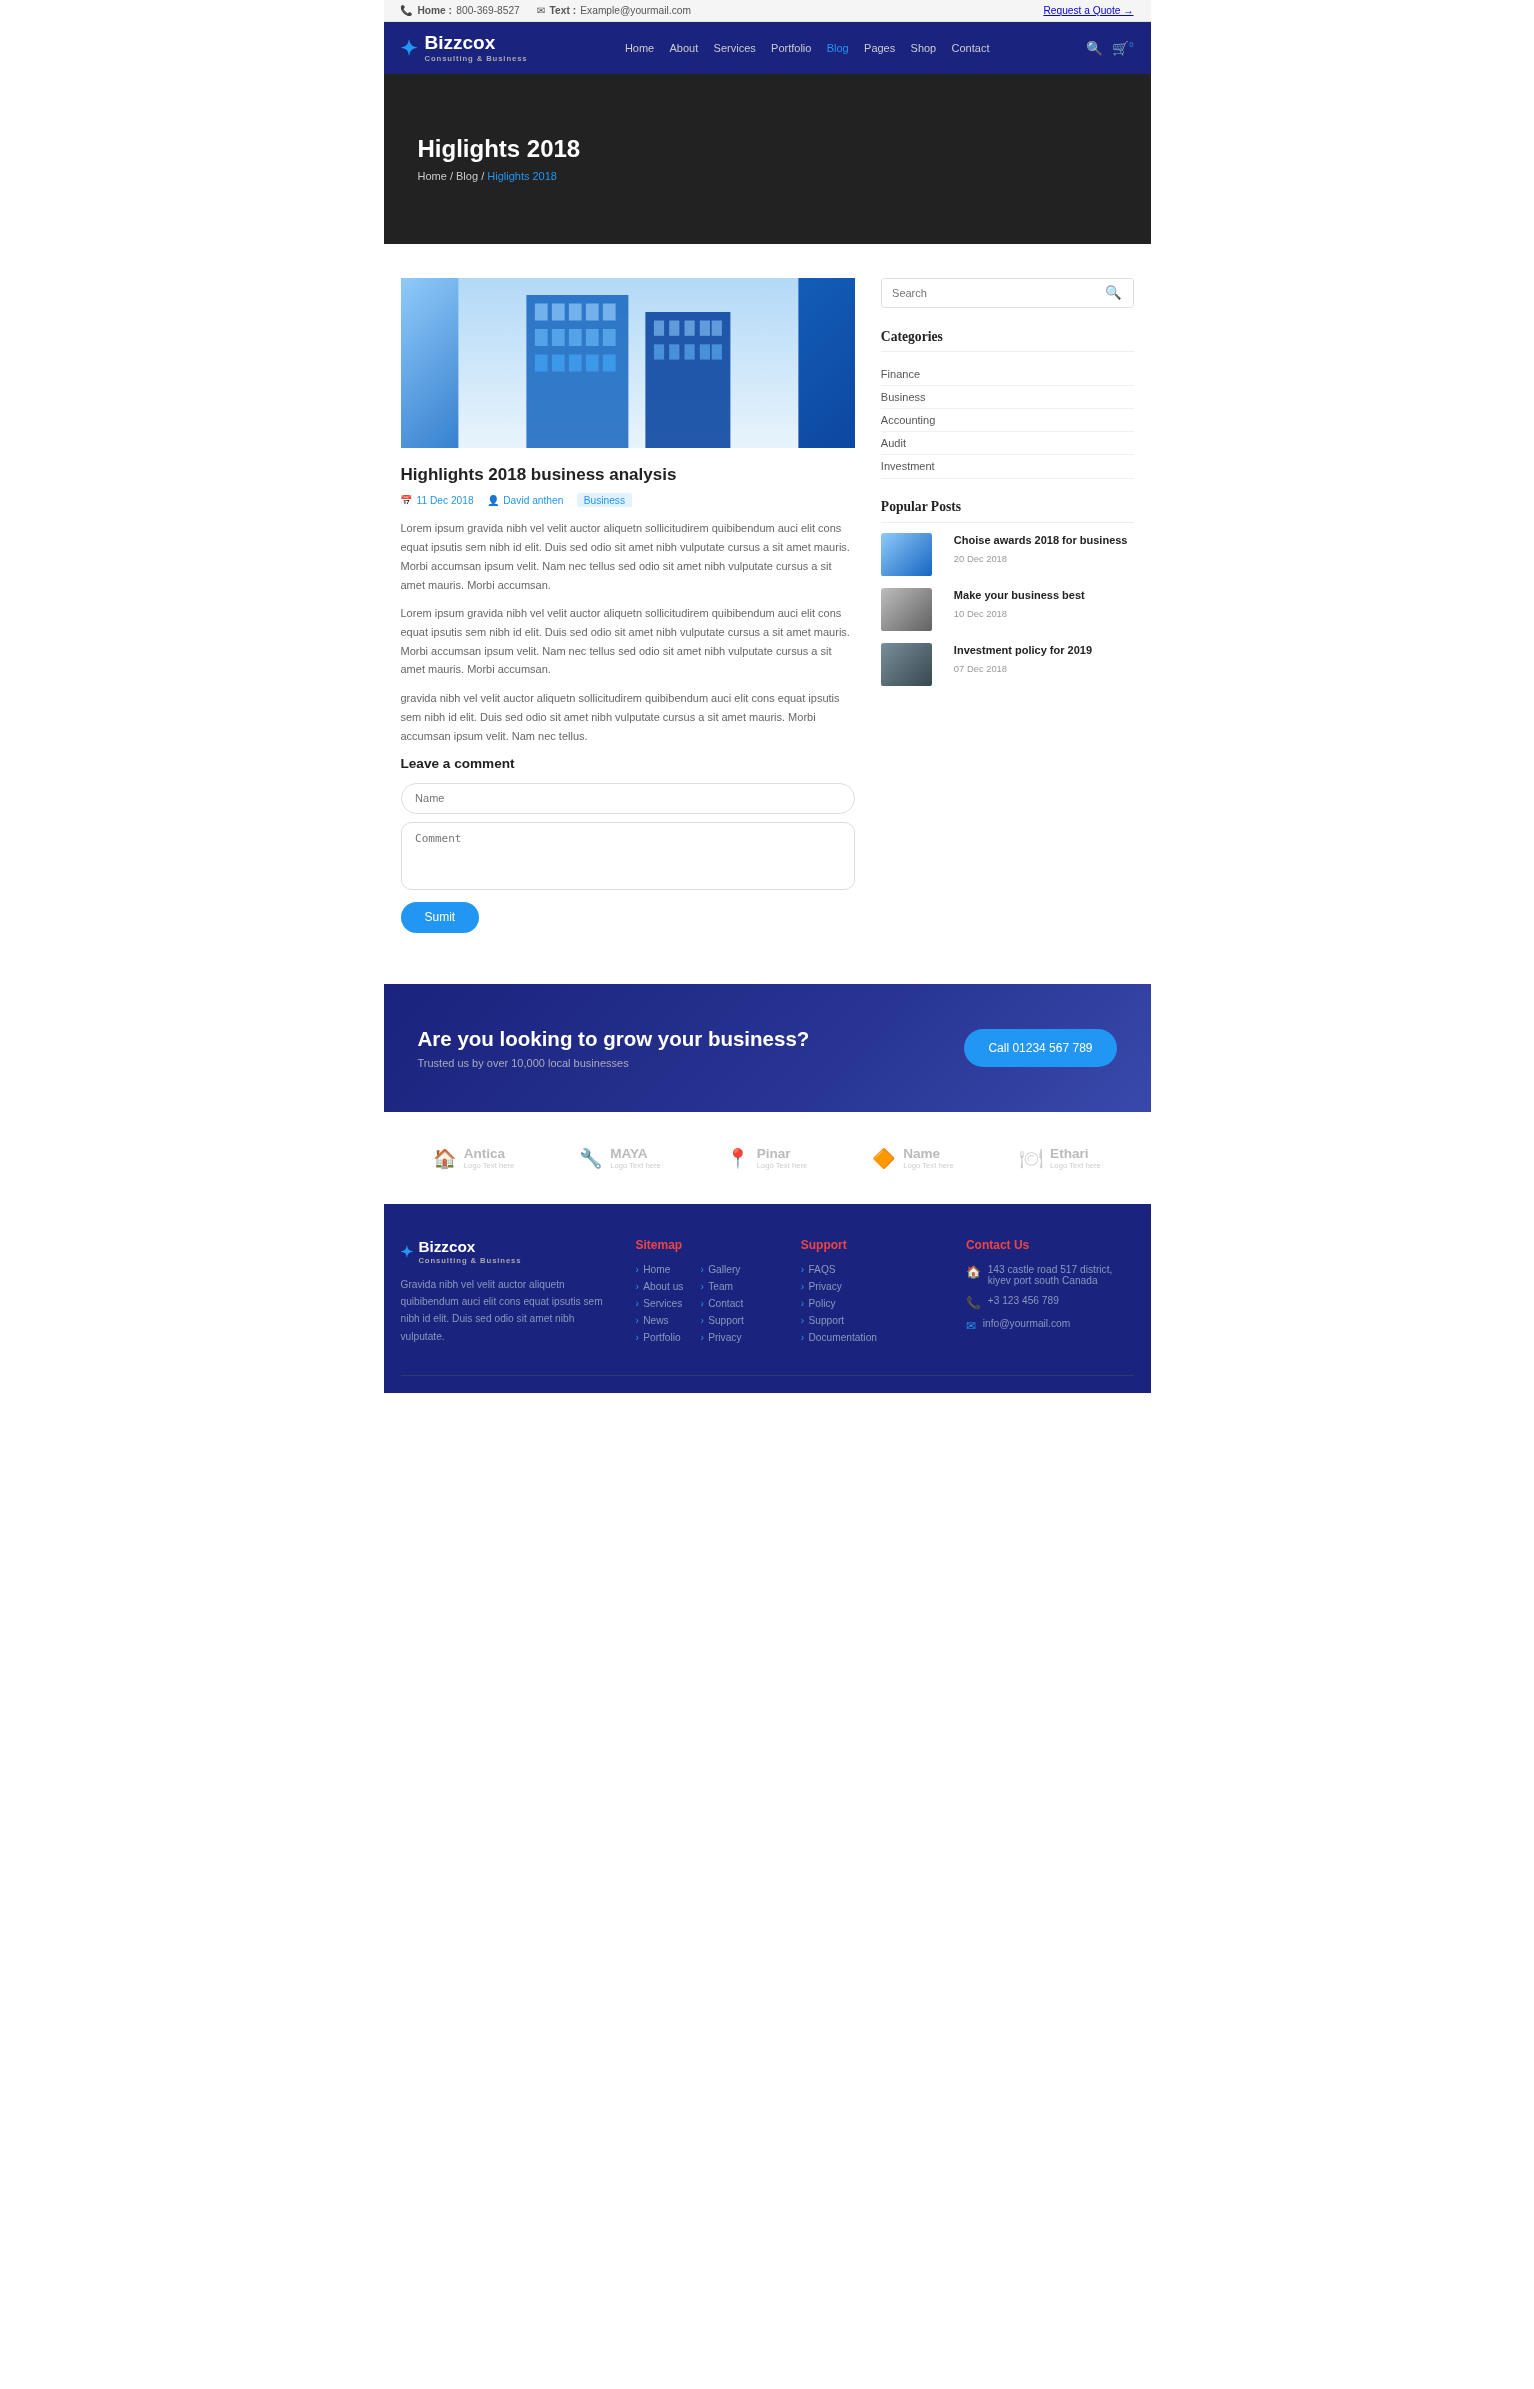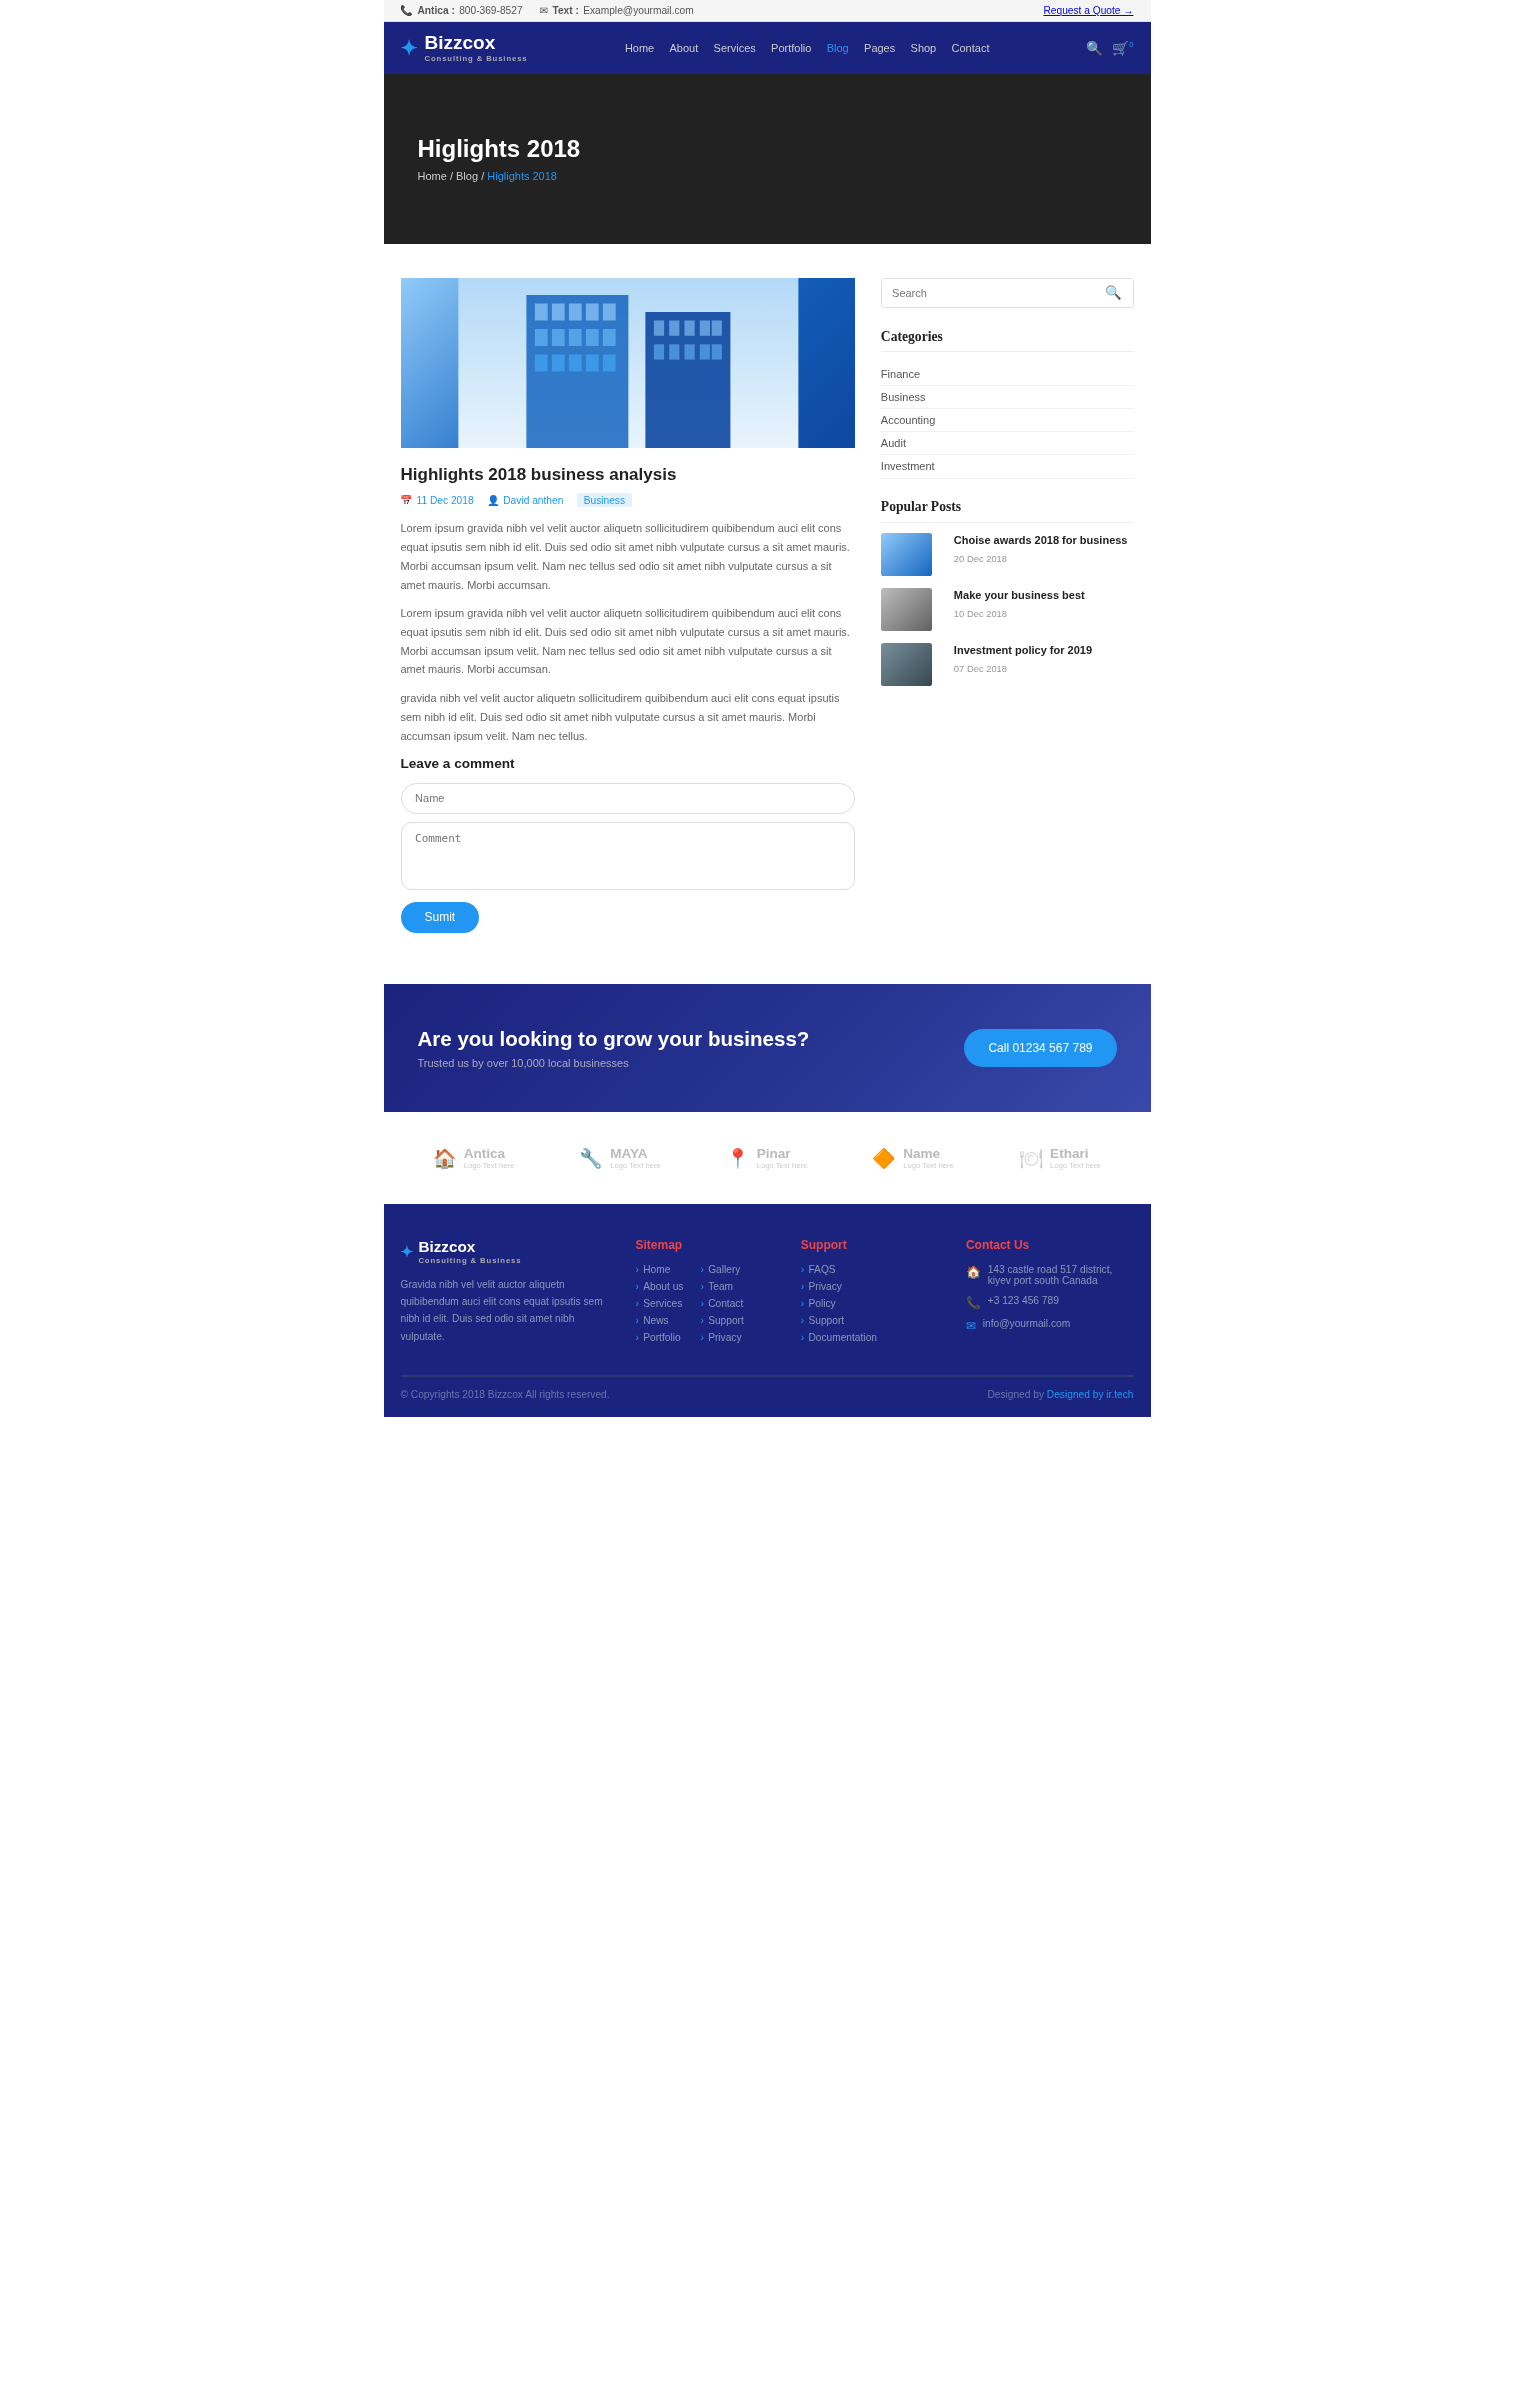--- a/index.html
+++ b/index.html
@@ -105,21 +105,21 @@
 
     .divider { height: 0.9px; background: #2a3a6e; margin: 0; }
   </style>
 </head>
 <body>
 
 <div class="top-bar">
   <div class="top-bar-left">
     <span>
       <span>📞</span>
-      <strong>Antica :</strong>
+      <strong>Home :</strong>
       <span>800-369-8527</span>
     </span>
     <span>
       <span>✉</span>
       <strong>Text :</strong>
       <span>Example@yourmail.com</span>
     </span>
   </div>
   <a href="#">Request a Quote →</a>
 </div>
@@ -387,18 +387,14 @@
       <div class="contact-item">
         <span class="contact-icon">✉</span>
         <span>info@yourmail.com</span>
       </div>
     </div>
 
   </div>
 
   <div class="divider"></div>
 
-  <div class="footer-bottom">
-    <span>© Copyrights 2018 Bizzcox All rights reserved.</span>
-    <span>Designed by <a href="#">Designed by ir.tech</a></span>
-  </div>
 </div>
 
 
 </body></html>

